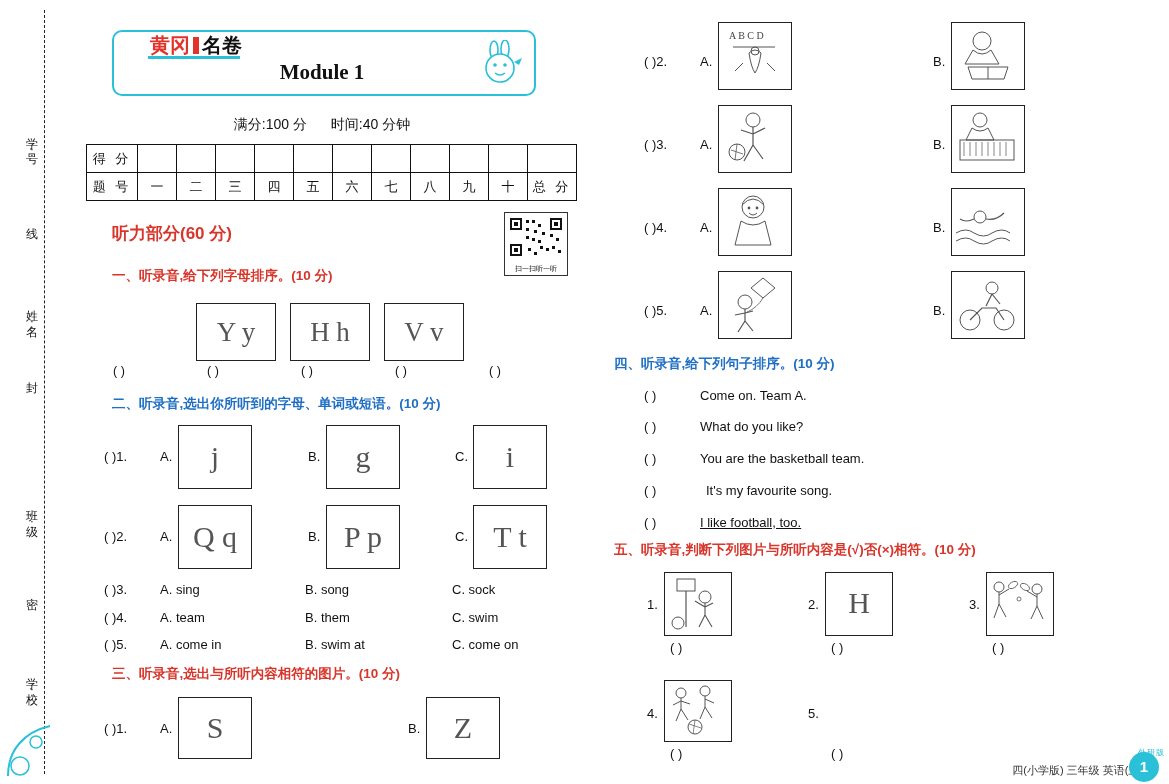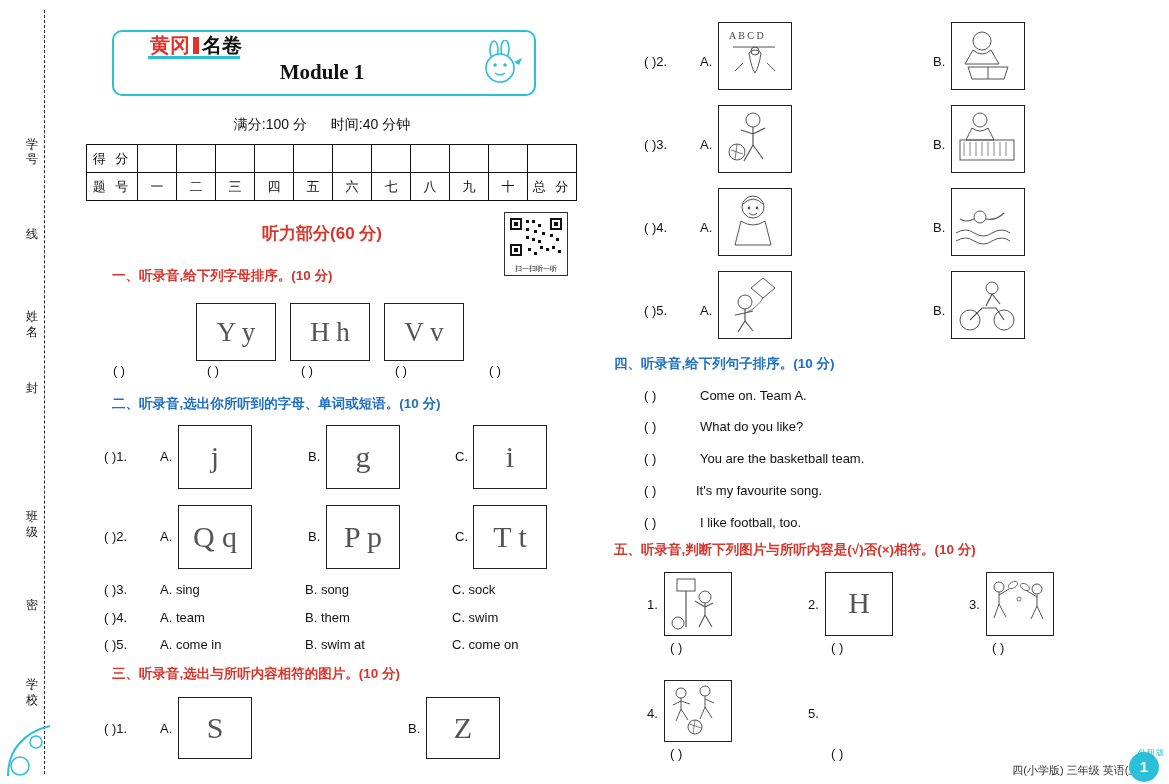--- a/index.html
+++ b/index.html
@@ -28,21 +28,21 @@
   .scoreline span{margin:0 10px;}
 
   
   table.scoretbl{position:absolute;left:86px;top:144px;border-collapse:collapse;}
   table.scoretbl td{border:1px solid #111;height:25px;font-size:13px;text-align:center;}
   table.scoretbl td.hd{width:48px;letter-spacing:3px;}
   table.scoretbl td.num{width:36px;}
   table.scoretbl td.tot{width:46px;letter-spacing:3px;}
 
   
-  .listenhdr{position:absolute;left:112px;top:222px;width:420px;text-align:center;font-size:17px;font-weight:bold;color:#d8352b;}
+  .listenhdr{position:absolute;left:112px;top:222px;width:420px;text-align:left;font-size:17px;font-weight:bold;color:#d8352b;}
   .qr{position:absolute;left:504px;top:212px;width:62px;height:62px;border:1px solid #333;}
   .qr .qrimg{position:absolute;left:3px;top:3px;width:56px;height:42px;}
   .qr .qrcap{position:absolute;left:0;bottom:1px;width:62px;text-align:center;font-size:7px;}
 
   .qhdr{position:absolute;font-size:13.5px;font-weight:bold;color:#1f6fc4;}
   .qhdr.red{color:#d8352b;}
 
   
   .lbox{position:absolute;border:1px solid #222;width:78px;height:56px;}
   .lbox span{display:block;text-align:center;line-height:56px;font-size:27px;color:#555;font-family:"Liberation Serif",serif;}
@@ -344,23 +344,23 @@
     </div>
 
     <div class="qhdr" style="left:14px;top:355px;">四、听录音,给下列句子排序。(10 分)</div>
     <div class="txt" style="left:44px;top:388px;">(        )</div>
     <div class="txt" style="left:100px;top:388px;">Come on. Team A.</div>
     <div class="txt" style="left:44px;top:419px;">(        )</div>
     <div class="txt" style="left:100px;top:419px;">What do you like?</div>
     <div class="txt" style="left:44px;top:451px;">(        )</div>
     <div class="txt" style="left:100px;top:451px;">You are the basketball team.</div>
     <div class="txt" style="left:44px;top:483px;">(        )</div>
-    <div class="txt" style="left:96px;top:483px;">It's my favourite song.</div>
+    <div class="txt" style="left:106px;top:483px;">It's my favourite song.</div>
     <div class="txt" style="left:44px;top:515px;">(        )</div>
-    <div class="txt" style="left:100px;top:515px;">I like football, too.</div>
+    <div class="txt" style="left:100px;top:515px;text-decoration:underline;">I like football, too.</div>
 
     <div class="qhdr red" style="left:14px;top:541px;">五、听录音,判断下列图片与所听内容是(√)否(×)相符。(10 分)</div>
 
     <div class="txt" style="left:47px;top:597px;">1.</div>
     <div class="pbox" style="left:64px;top:572px;width:66px;height:62px;">
       <svg width="64" height="60" viewBox="0 0 64 60">
         <rect x="12" y="6" width="18" height="12" stroke="#555" stroke-width="1" fill="none"></rect>
         <path d="M21 18 v36" stroke="#555" stroke-width="1.2"></path>
         <circle cx="40" cy="24" r="6" stroke="#555" stroke-width="1" fill="none"></circle>
         <path d="M40 30 v12 M40 34 l-10 -6 M40 34 l8 -4 M40 42 l-6 12 M40 42 l7 12" stroke="#555" stroke-width="1.1" fill="none"></path>

